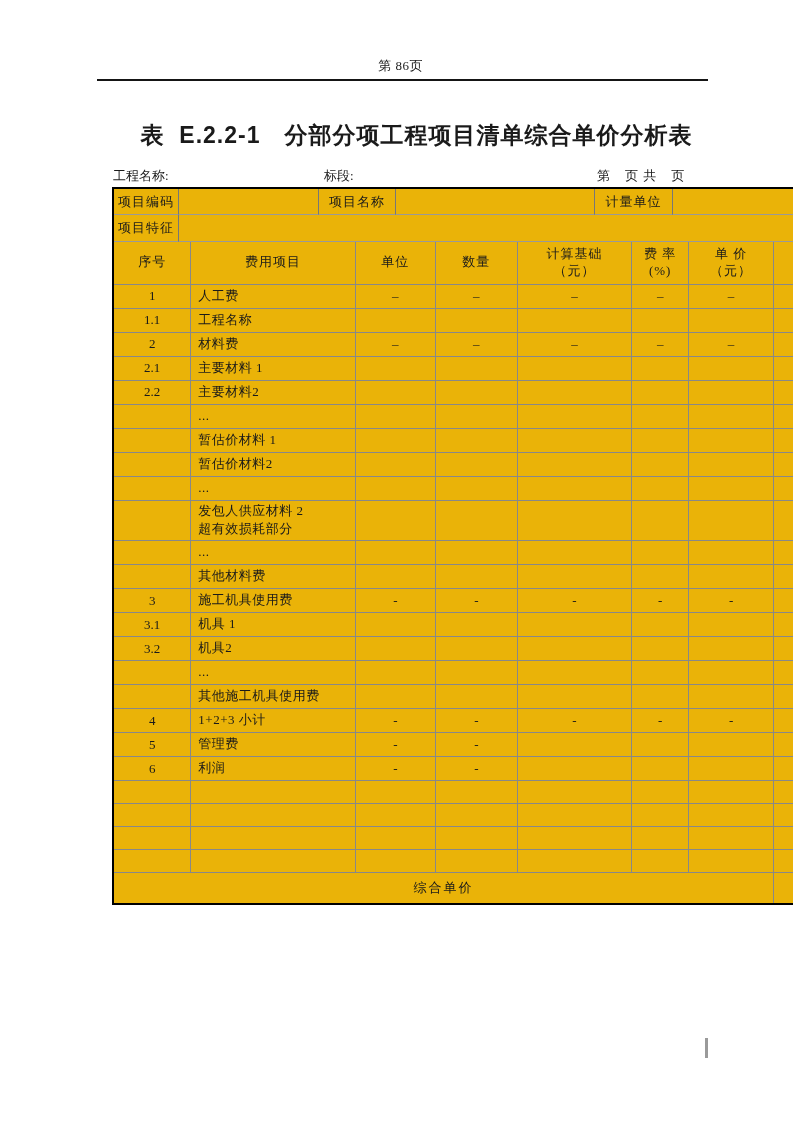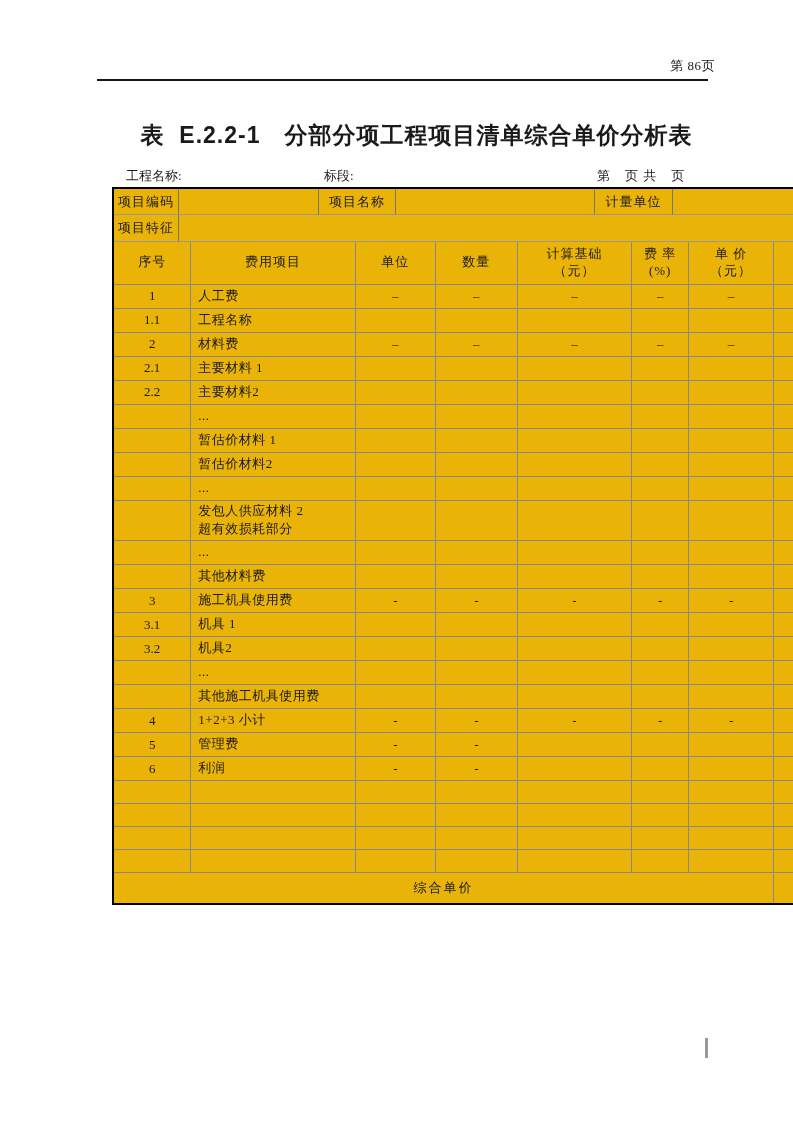--- a/index.html
+++ b/index.html
@@ -5,37 +5,37 @@
   html,body{margin:0;padding:0;background:#e8e8e8;}
   .page{
     position:relative;
     width:793px;height:1122px;
     background:#ffffff;
     font-family:"Liberation Serif","DejaVu Serif",serif;
     color:#1a1a1a;
     overflow:hidden;
   }
   .page-number{
-    position:absolute;top:57px;left:104px;width:611px;
-    text-align:right;font-size:13px;letter-spacing:.5px;
+    position:absolute;top:57px;left:95px;width:611px;
+    text-align:center;font-size:13px;letter-spacing:.5px;
   }
   .top-rule{
     position:absolute;top:79px;left:97px;width:611px;height:2px;
     background:#151515;
   }
   .doc-title{
     position:absolute;top:120px;left:0;width:793px;
     text-align:center;
     font-family:"Liberation Sans","DejaVu Sans",sans-serif;
     font-weight:700;font-size:23px;letter-spacing:1px;
     white-space:pre;
     padding-left:20px;
   }
   .meta-line{position:absolute;top:167px;left:0;width:793px;height:18px;font-size:13px;}
-  .meta-project{position:absolute;left:126px;}
+  .meta-project{position:absolute;left:113px;}
   .meta-section{position:absolute;left:324px;}
   .meta-pages{position:absolute;left:597px;letter-spacing:1px;}
 
   .tbl{
     position:absolute;top:187px;left:112px;width:750px;
     box-sizing:border-box;
     border:2px solid #000;
     background:#eab308;
     font-size:13px;
   }

